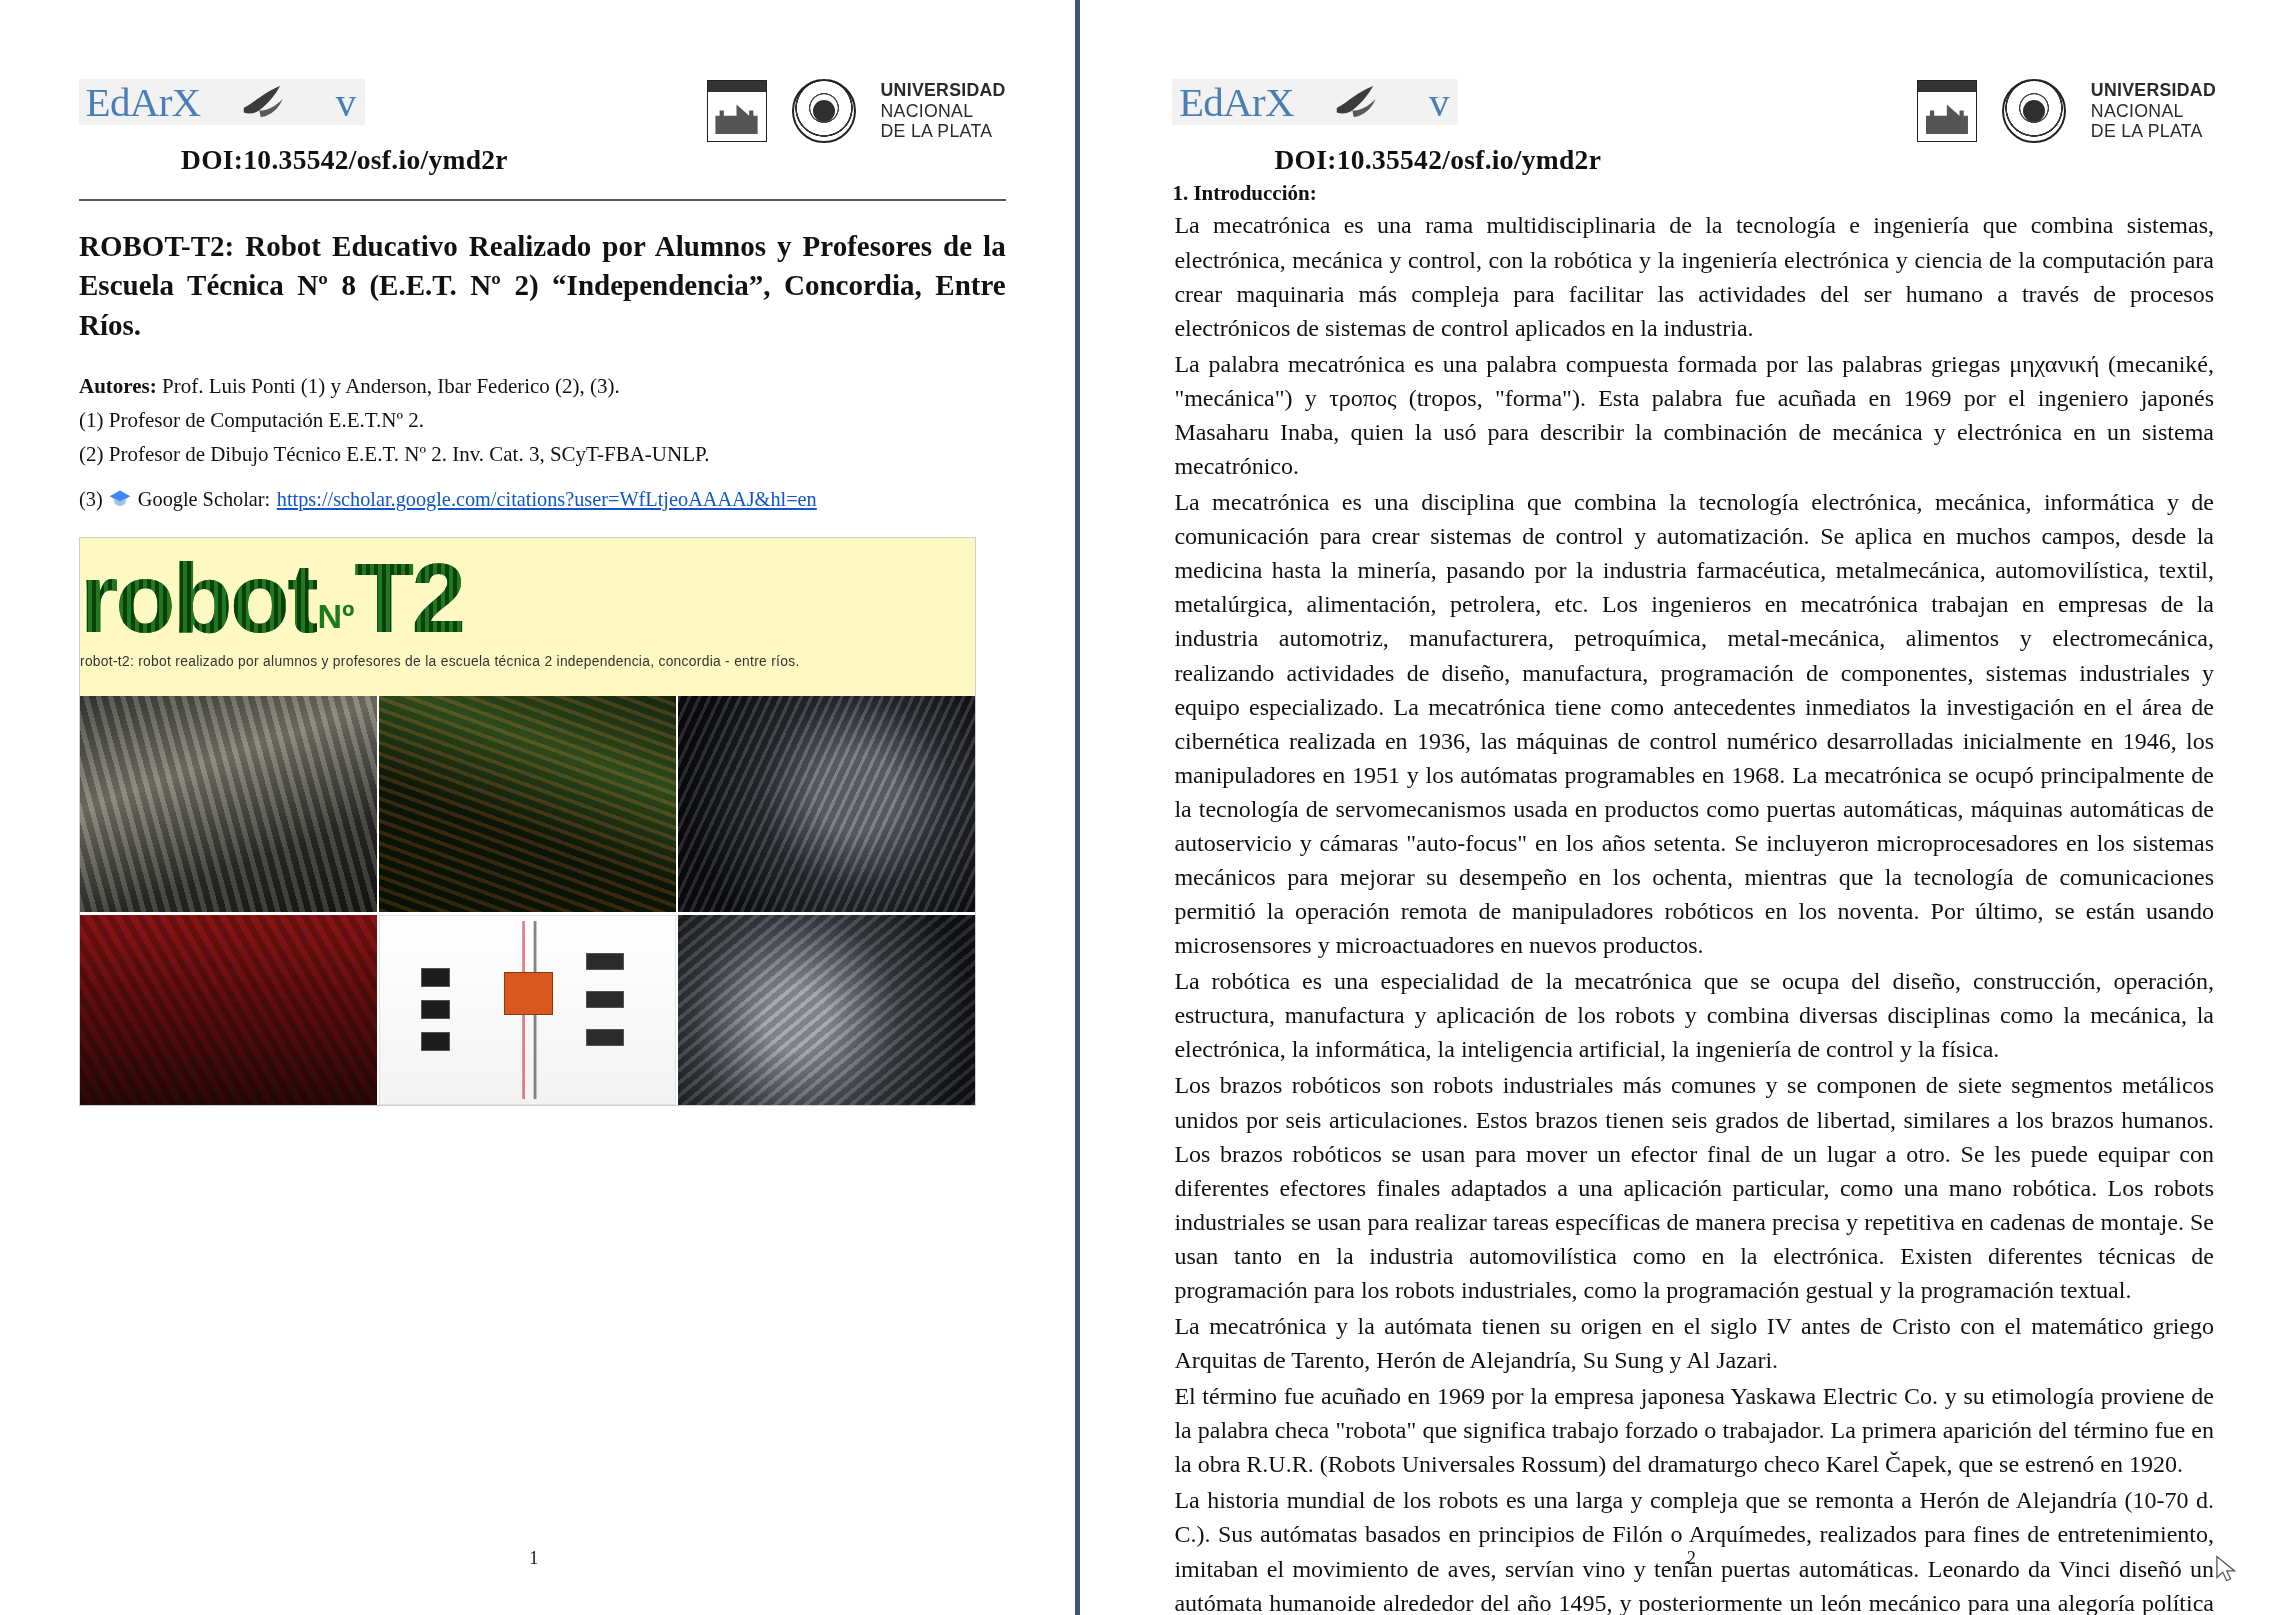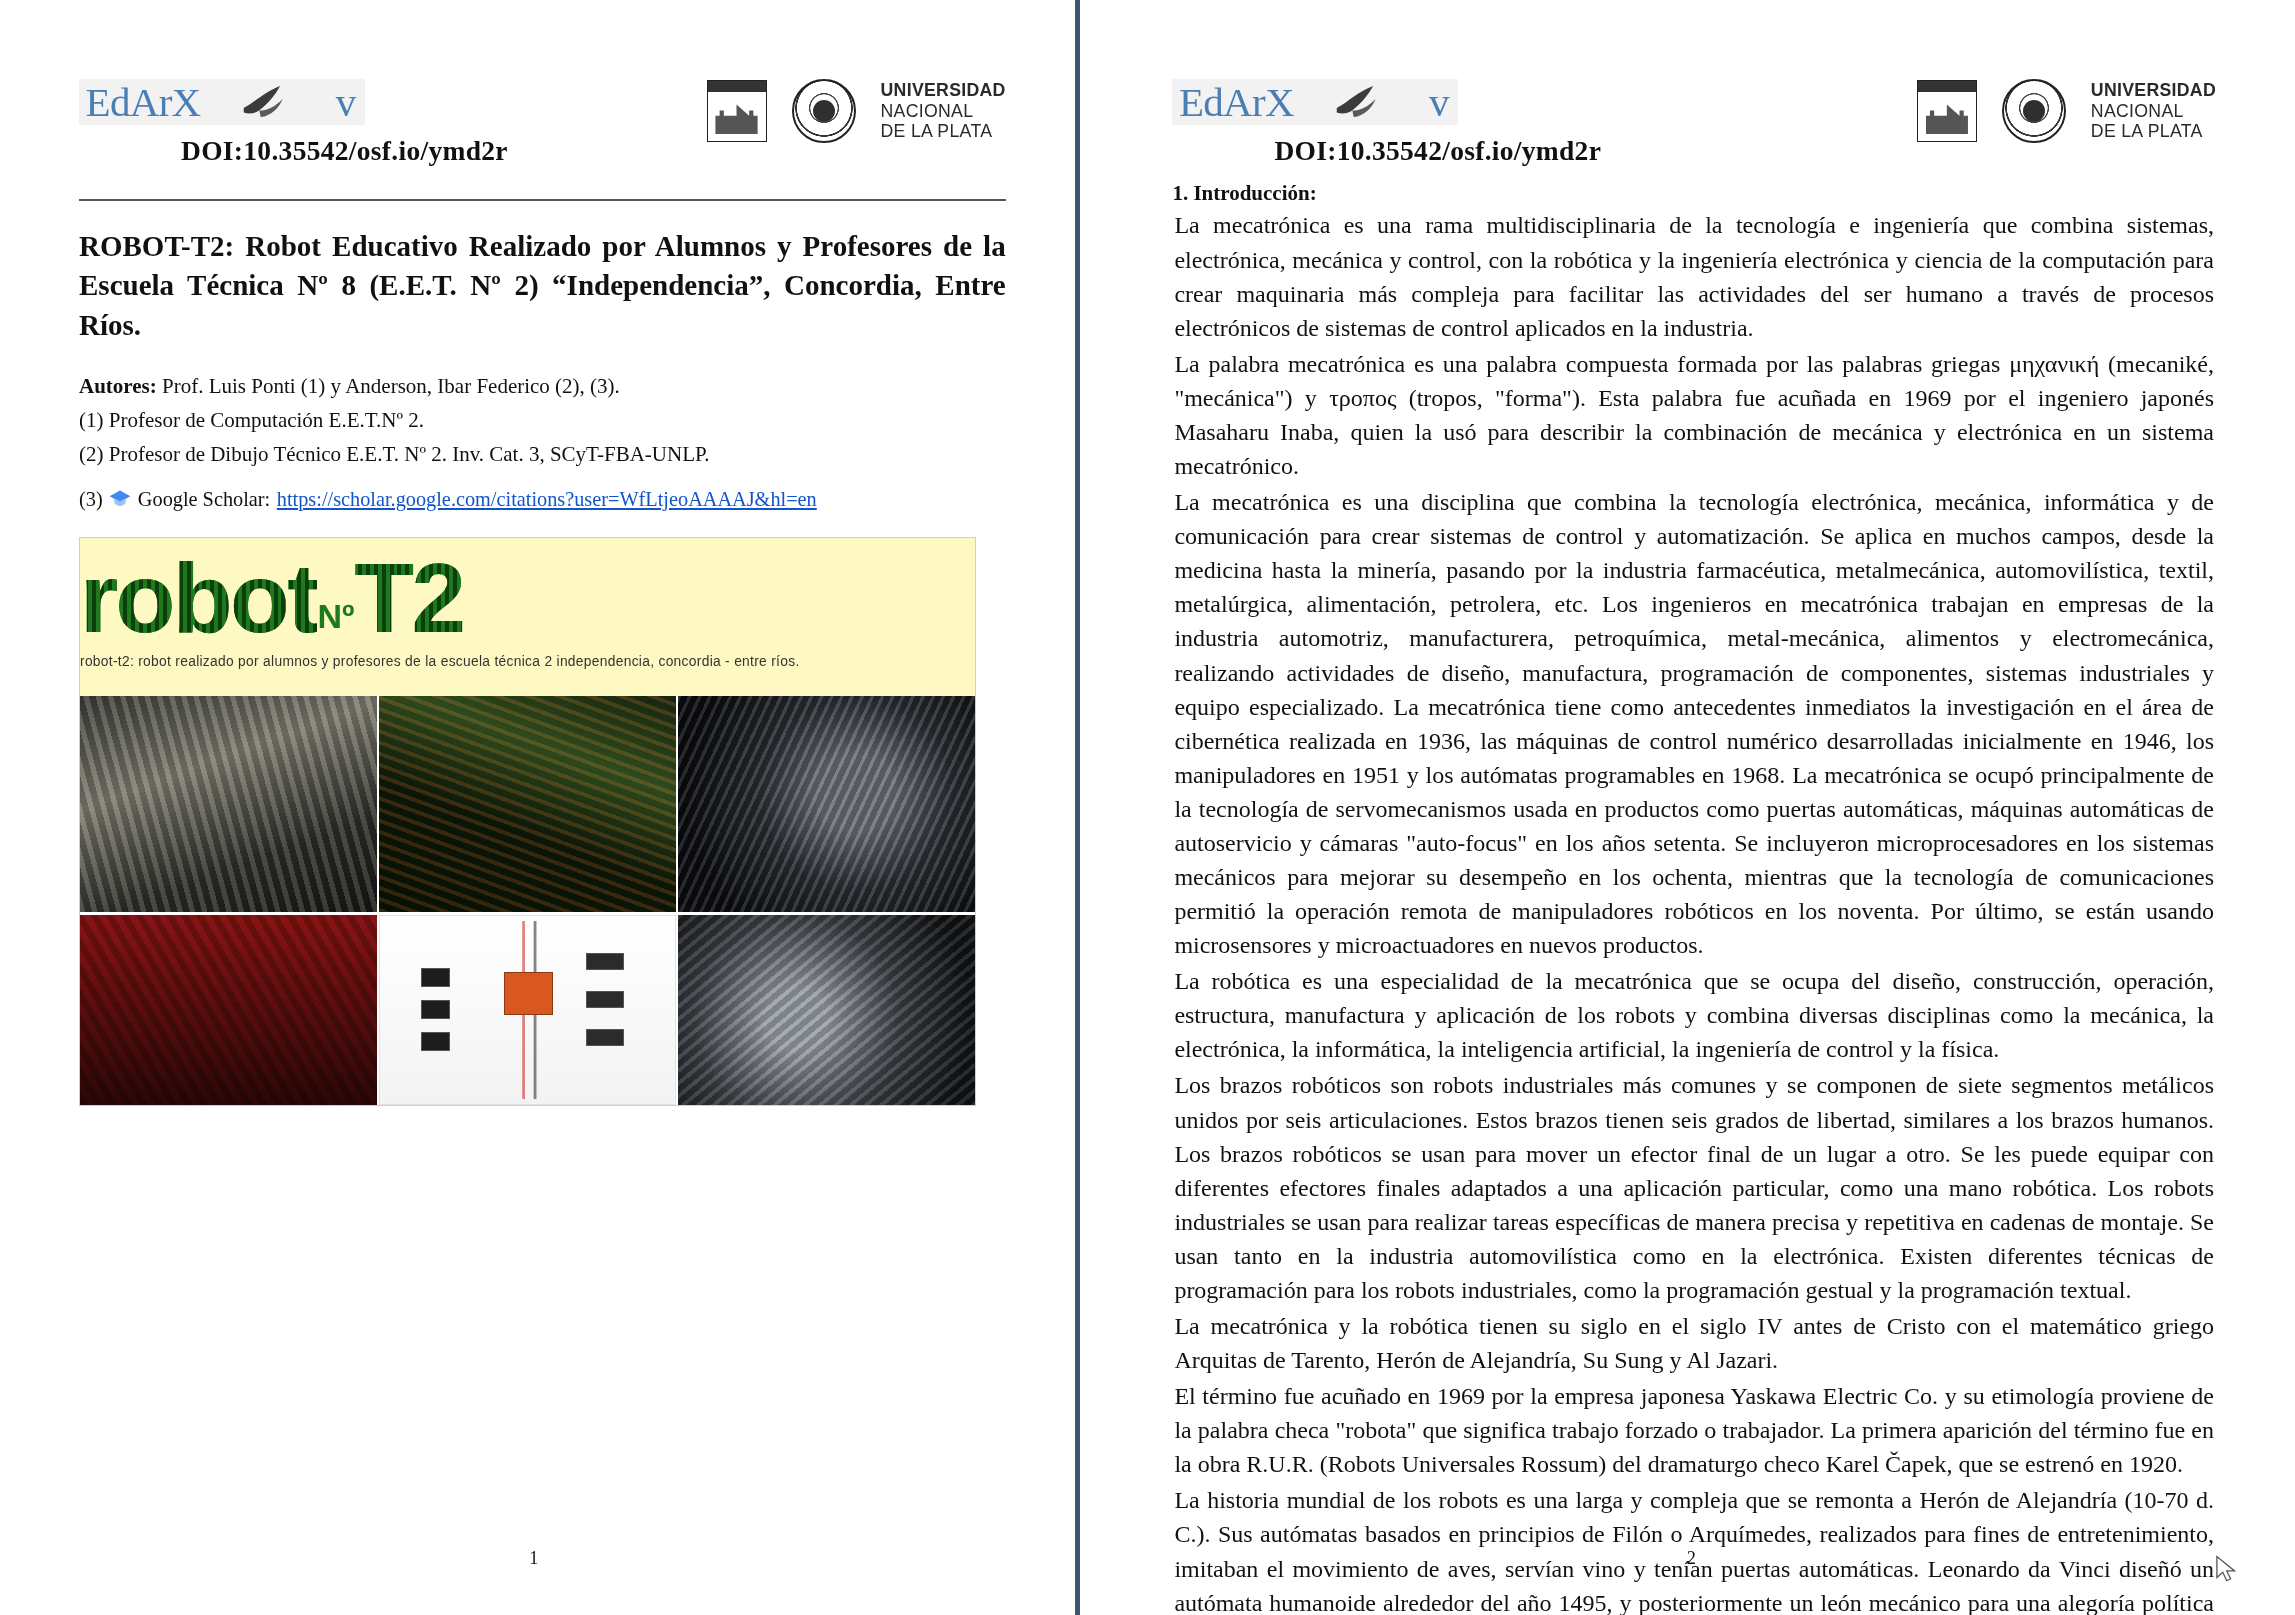--- a/index.html
+++ b/index.html
@@ -75,21 +75,21 @@
   }
   .edarxiv-bird {
     margin-left: -3.9px;
     color: #333;
   }
   .doi {
     font-family: "Liberation Serif", serif;
     font-weight: bold;
     font-size: 27.5px;
     margin-left: 102px;
-    margin-top: 10px;
+    margin-top: 19px;
     letter-spacing: 0.3px;
   }
   .unlp {
     display: flex;
     align-items: center;
     gap: 25px;
   }
   .crest {
     width: 58px;
     height: 60px;
@@ -427,21 +427,21 @@
     </div>
 
     <div class="section-heading">1. Introducción:</div>
 
     <div class="body-text">
       <p>La mecatrónica es una rama multidisciplinaria de la tecnología e ingeniería que combina sistemas, electrónica, mecánica y control, con la robótica y la ingeniería electrónica y ciencia de la computación para crear maquinaria más compleja para facilitar las actividades del ser humano a través de procesos electrónicos de sistemas de control aplicados en la industria.</p>
       <p>La palabra mecatrónica es una palabra compuesta formada por las palabras griegas μηχανική (mecaniké, "mecánica") y τροπος (tropos, "forma"). Esta palabra fue acuñada en 1969 por el ingeniero japonés Masaharu Inaba, quien la usó para describir la combinación de mecánica y electrónica en un sistema mecatrónico.</p>
       <p>La mecatrónica es una disciplina que combina la tecnología electrónica, mecánica, informática y de comunicación para crear sistemas de control y automatización. Se aplica en muchos campos, desde la medicina hasta la minería, pasando por la industria farmacéutica, metalmecánica, automovilística, textil, metalúrgica, alimentación, petrolera, etc. Los ingenieros en mecatrónica trabajan en empresas de la industria automotriz, manufacturera, petroquímica, metal-mecánica, alimentos y electromecánica, realizando actividades de diseño, manufactura, programación de componentes, sistemas industriales y equipo especializado. La mecatrónica tiene como antecedentes inmediatos la investigación en el área de cibernética realizada en 1936, las máquinas de control numérico desarrolladas inicialmente en 1946, los manipuladores en 1951 y los autómatas programables en 1968. La mecatrónica se ocupó principalmente de la tecnología de servomecanismos usada en productos como puertas automáticas, máquinas automáticas de autoservicio y cámaras "auto-focus" en los años setenta. Se incluyeron microprocesadores en los sistemas mecánicos para mejorar su desempeño en los ochenta, mientras que la tecnología de comunicaciones permitió la operación remota de manipuladores robóticos en los noventa. Por último, se están usando microsensores y microactuadores en nuevos productos.</p>
       <p>La robótica es una especialidad de la mecatrónica que se ocupa del diseño, construcción, operación, estructura, manufactura y aplicación de los robots y combina diversas disciplinas como la mecánica, la electrónica, la informática, la inteligencia artificial, la ingeniería de control y la física.</p>
       <p>Los brazos robóticos son robots industriales más comunes y se componen de siete segmentos metálicos unidos por seis articulaciones. Estos brazos tienen seis grados de libertad, similares a los brazos humanos. Los brazos robóticos se usan para mover un efector final de un lugar a otro. Se les puede equipar con diferentes efectores finales adaptados a una aplicación particular, como una mano robótica. Los robots industriales se usan para realizar tareas específicas de manera precisa y repetitiva en cadenas de montaje. Se usan tanto en la industria automovilística como en la electrónica. Existen diferentes técnicas de programación para los robots industriales, como la programación gestual y la programación textual.</p>
-      <p>La mecatrónica y la robótica tienen su siglo en el siglo IV antes de Cristo con el matemático griego Arquitas de Tarento, Herón de Alejandría, Su Sung y Al Jazari.</p>
+      <p>La mecatrónica y la autómata tienen su origen en el siglo IV antes de Cristo con el matemático griego Arquitas de Tarento, Herón de Alejandría, Su Sung y Al Jazari.</p>
       <p>El término fue acuñado en 1969 por la empresa japonesa Yaskawa Electric Co. y su etimología proviene de la palabra checa "robota" que significa trabajo forzado o trabajador. La primera aparición del término fue en la obra R.U.R. (Robots Universales Rossum) del dramaturgo checo Karel Čapek, que se estrenó en 1920.</p>
       <p>La historia mundial de los robots es una larga y compleja que se remonta a Herón de Alejandría (10-70 d. C.). Sus autómatas basados en principios de Filón o Arquímedes, realizados para fines de entretenimiento, imitaban el movimiento de aves, servían vino y tenían puertas automáticas. Leonardo da Vinci diseñó un autómata humanoide alrededor del año 1495, y posteriormente un león mecánico para una alegoría política de la alianza entre los Médici y Francia. Los hermanos Banu Musa escribieron el Libro de Mecanismos Ingeniosos en el 805, con instrucciones dadas por el califa Al-Mamun para recopilar saber acerca de los autómatas.</p>
     </div>
 
     <div class="page-number">2</div>
 
     <div class="cursor">
       <svg width="30" height="30" viewBox="0 0 46 46">
         <path d="M6 4 L6 36 L15 28 L21 41 L27 38 L21 26 L33 26 Z" fill="#ffffff" stroke="#555" stroke-width="2"></path>
       </svg>

